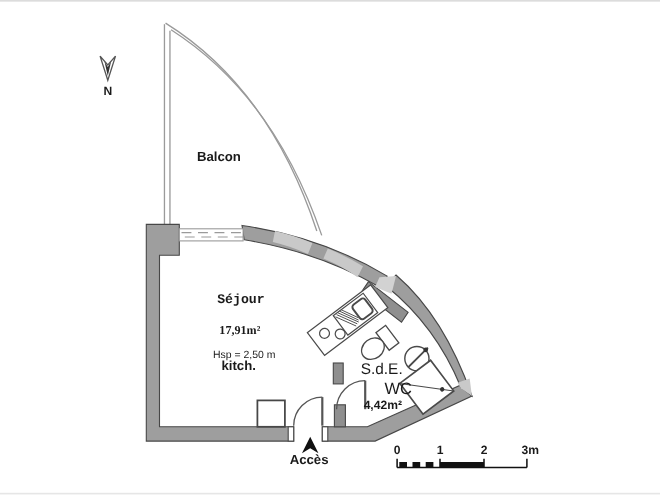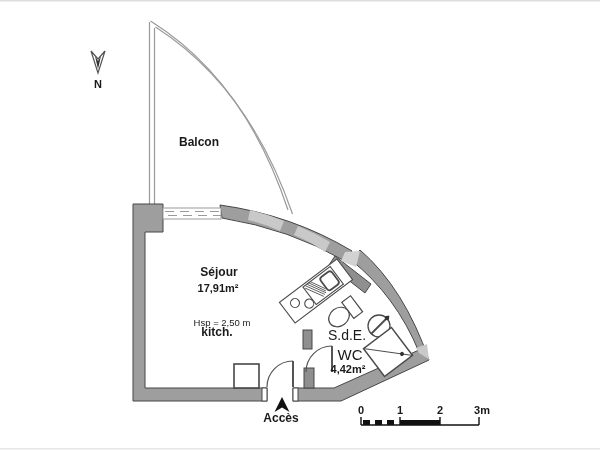--- a/index.html
+++ b/index.html
@@ -132,27 +132,27 @@
       <line x1="479" y1="417" x2="479" y2="425" stroke-width="1.4"></line>
       <line x1="363" y1="422.5" x2="399" y2="422.5" stroke-width="5" stroke-dasharray="7,5"></line>
       <rect x="400" y="420" width="40" height="5" stroke="none"></rect>
     </g>
   </svg>
 
   <div class="lbl north" style="left:98px;top:84px;">N</div>
 
   <div class="lbl room-title" style="left:199px;top:142px;">Balcon</div>
 
-  <div class="lbl room-title" style="left:219px;top:272px;">Séjour</div>
+  <div class="lbl room-title" style="left:219px;top:272px;font-family:Liberation Mono, monospace;">Séjour</div>
   <div class="lbl room-title" style="left:217px;top:288px;margin-top:44px;">kitch.</div>
-  <div class="lbl area" style="left:218px;top:288px;">17,91m²</div>
+  <div class="lbl area" style="left:218px;top:301px;font-family:Liberation Serif, serif;">17,91m²</div>
   <div class="lbl small" style="left:222px;top:323px;">Hsp = 2,50 m</div>
 
   <div class="lbl b" style="left:347px;top:335px;font-size:14px;">S.d.E.</div>
-  <div class="lbl b" style="left:350px;top:354px;font-size:15px;text-align:right;">WC</div>
+  <div class="lbl b" style="left:362px;top:354px;font-size:15px;text-align:right;">WC</div>
   <div class="lbl area" style="left:348px;top:369px;">4,42m²</div>
 
   <div class="lbl acces" style="left:281px;top:418px;text-align:right;">Accès</div>
 
   <div class="lbl tick" style="left:361px;top:410px;">0</div>
   <div class="lbl tick" style="left:400px;top:410px;">1</div>
   <div class="lbl tick" style="left:440px;top:410px;">2</div>
   <div class="lbl tick" style="left:482px;top:410px;">3m</div>
 
 </div>

